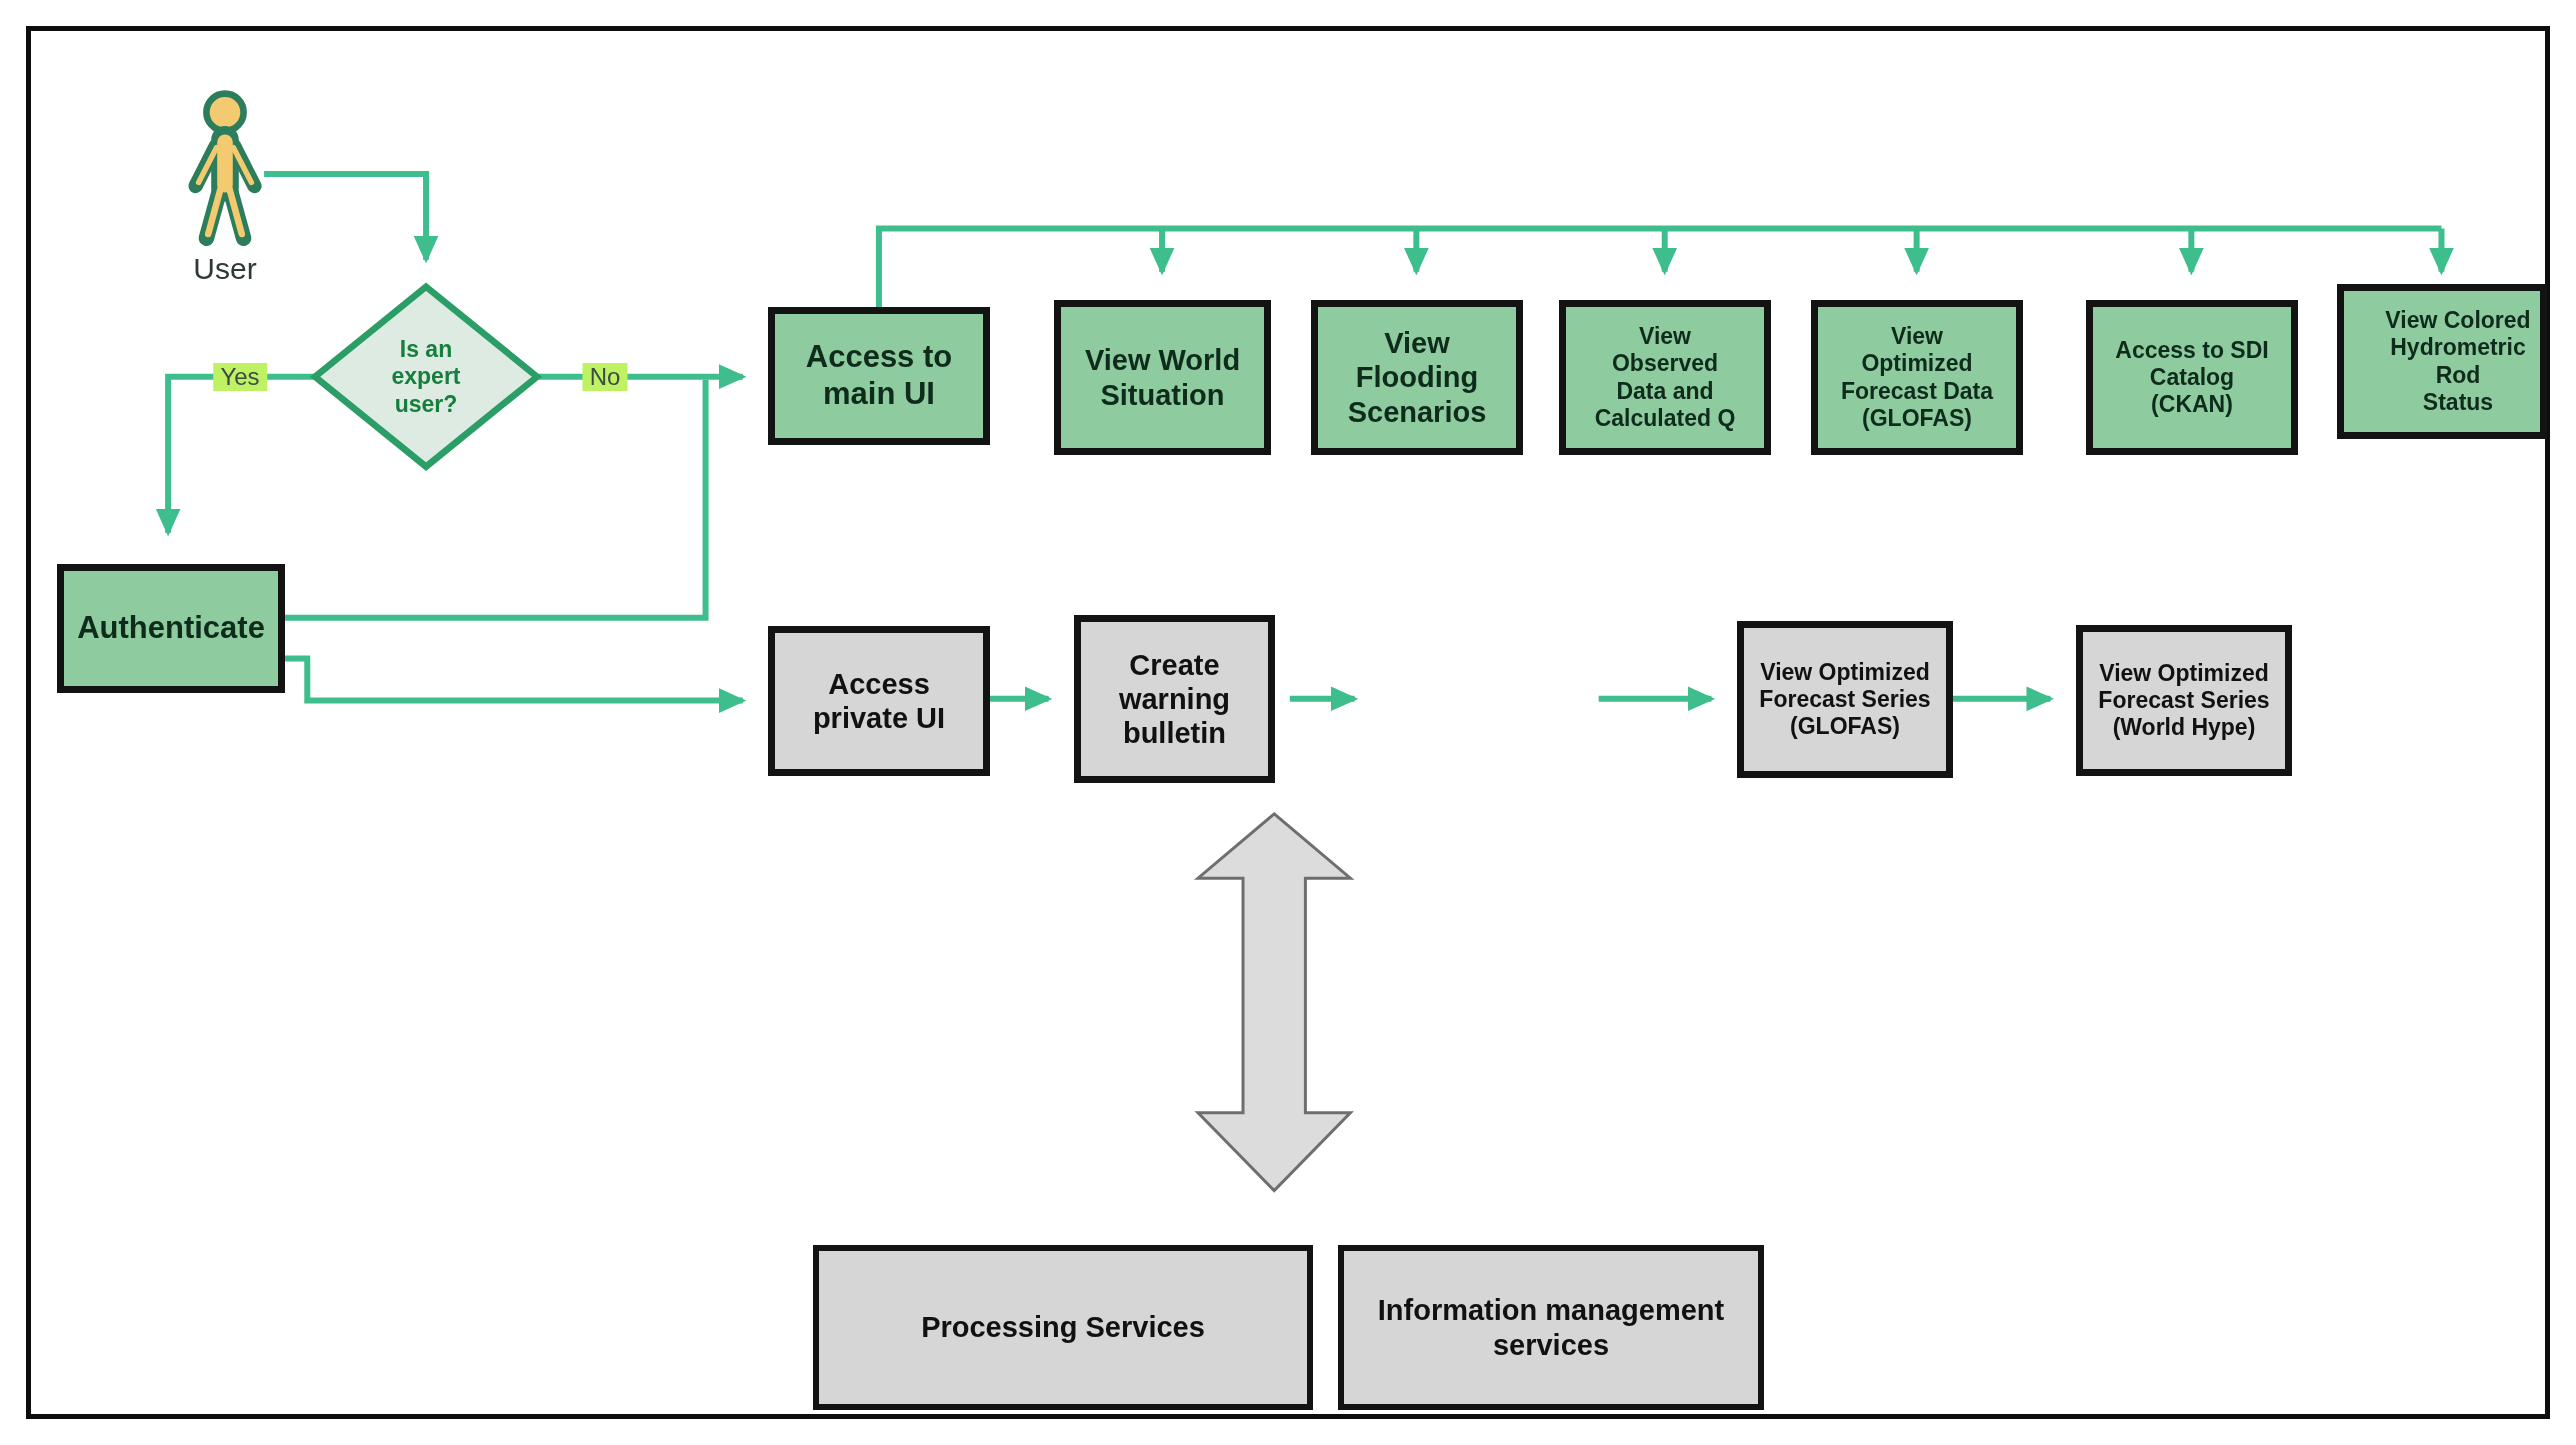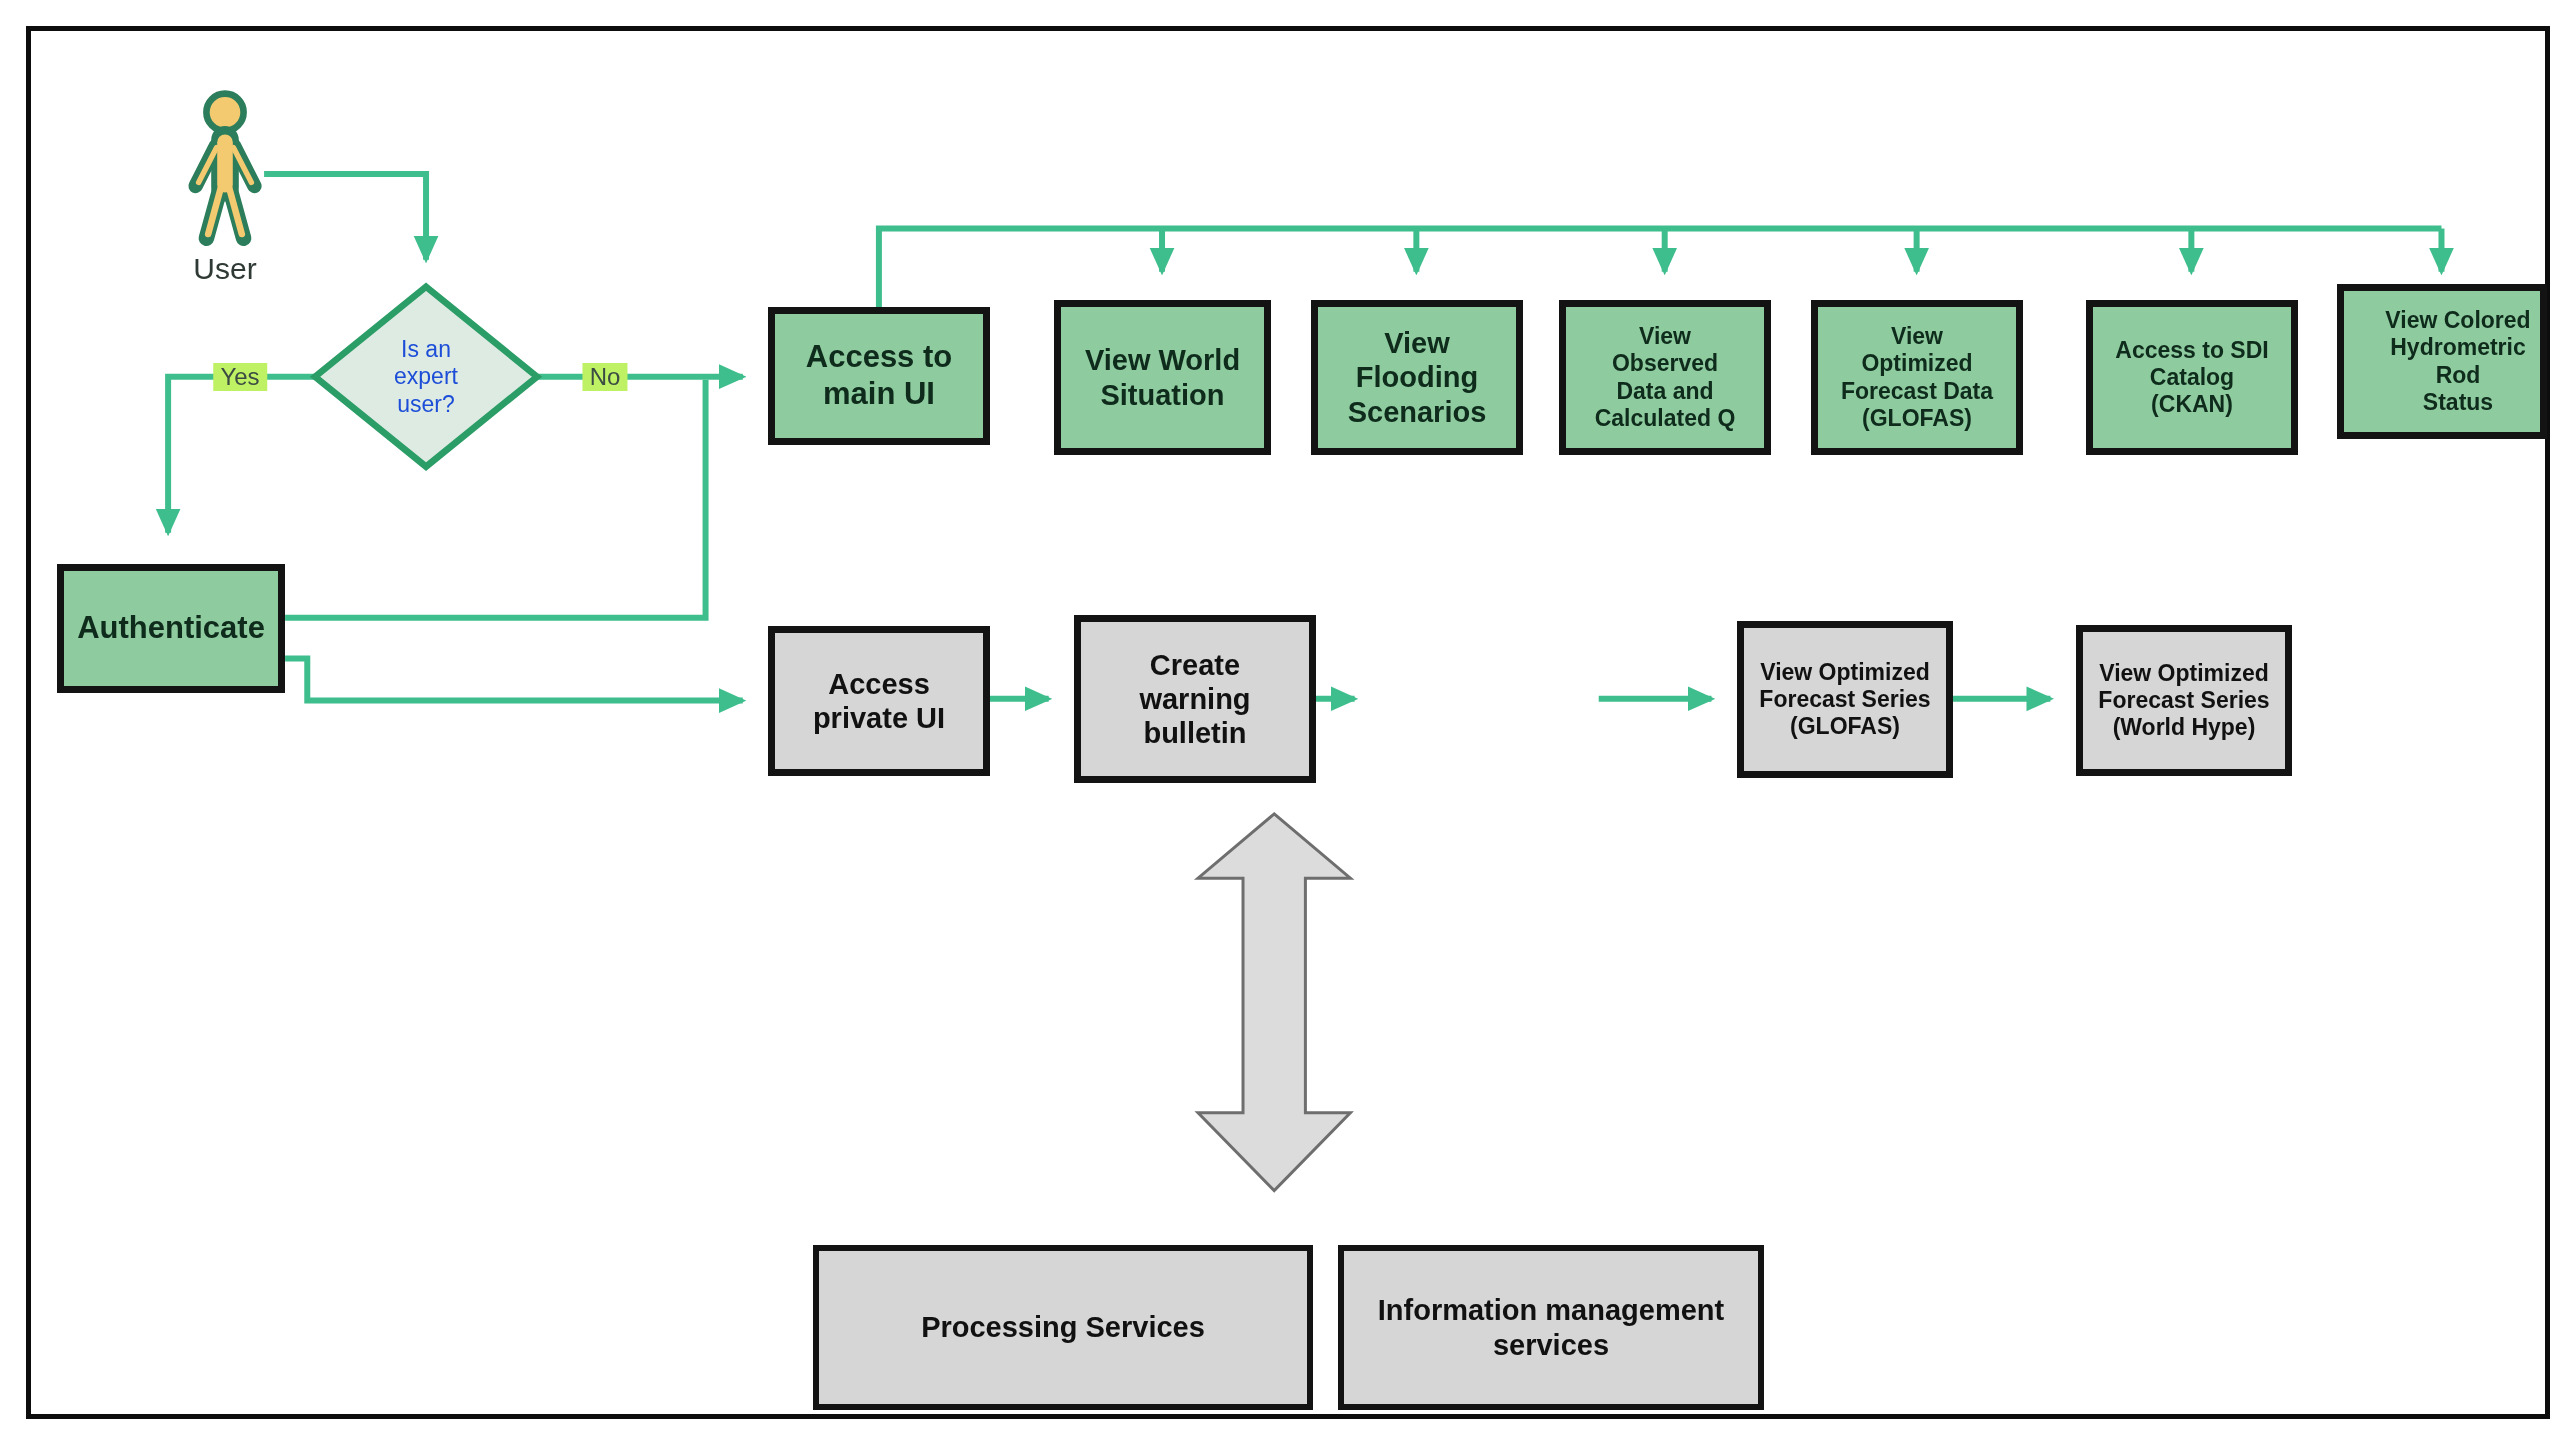--- a/index.html
+++ b/index.html
@@ -25,21 +25,21 @@
   .f48{font-size:29px;}
   .f38{font-size:23px;}
   .service{background:#D6D6D6;color:#111;font-weight:600;font-size:29px;border-width:6.6px;}
   .floatlabel{
     position:absolute;transform:translate(-50%,-50%);
     background:#bef264;padding:0 7.2px;color:#3c4b43;font-size:24px;font-weight:400;
   }
   #decision-text{
     position:absolute;left:315px;top:287px;width:222px;height:180px;
     display:flex;align-items:center;justify-content:center;text-align:center;
-    color:#1d4ed8;font-size:23px;font-weight:400;white-space:pre-line;line-height:1.2;
+    color:#15803d;font-size:23px;font-weight:700;white-space:pre-line;line-height:1.2;
   }
   #user-label{
     position:absolute;left:225px;top:269px;transform:translate(-50%,-50%);
     color:#2f3a34;font-size:30px;font-weight:400;
   }
   svg.overlay{position:absolute;left:0;top:0;pointer-events:none;}
   .conn{stroke:#3FBE8D;stroke-width:10;fill:none;}
 </style>
 </head>
 <body>
@@ -120,21 +120,21 @@
 (GLOFAS)</div>
   <div class="node green f38" style="left:2086px;top:300px;width:212px;height:155px;">Access to SDI
 Catalog
 (CKAN)</div>
   <div class="node green f38" style="left:2337px;top:284px;width:210px;height:155px;padding-left:32px;">View Colored
 Hydrometric Rod
 Status</div>
 
   <div class="node gray f48" style="left:768px;top:626px;width:222px;height:150px;">Access
 private UI</div>
-  <div class="node gray f48" style="left:1074px;top:615px;width:242px;height:168px;">Create
+  <div class="node gray f48" style="left:1074px;top:615px;width:201px;height:168px;">Create
 warning
 bulletin</div>
   <div class="node gray f38" style="left:1737px;top:621px;width:216px;height:157px;">View Optimized
 Forecast  Series
 (GLOFAS)</div>
   <div class="node gray f38" style="left:2076px;top:625px;width:216px;height:151px;">View Optimized
 Forecast  Series
 (World Hype)</div>
 
   <div class="node service" style="left:813px;top:1245px;width:500px;height:165px;">Processing Services</div>

